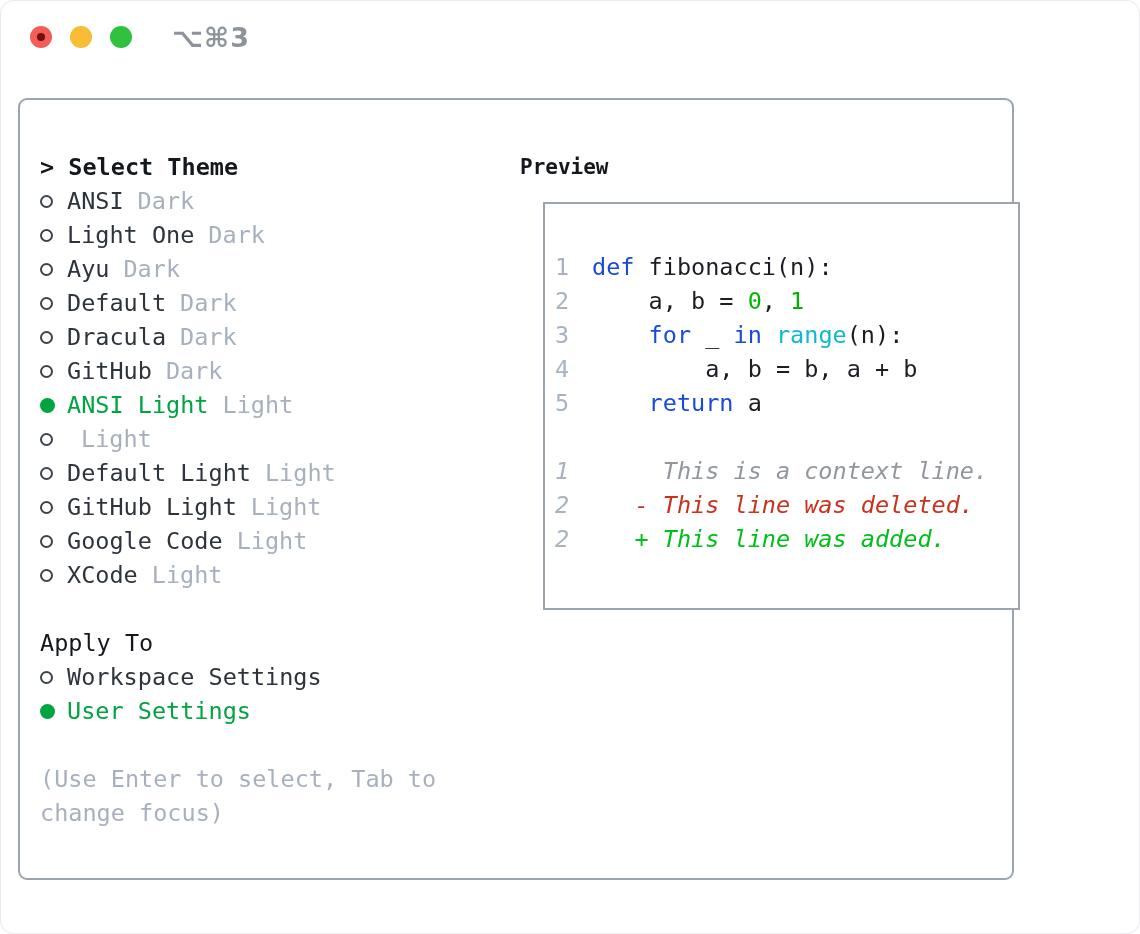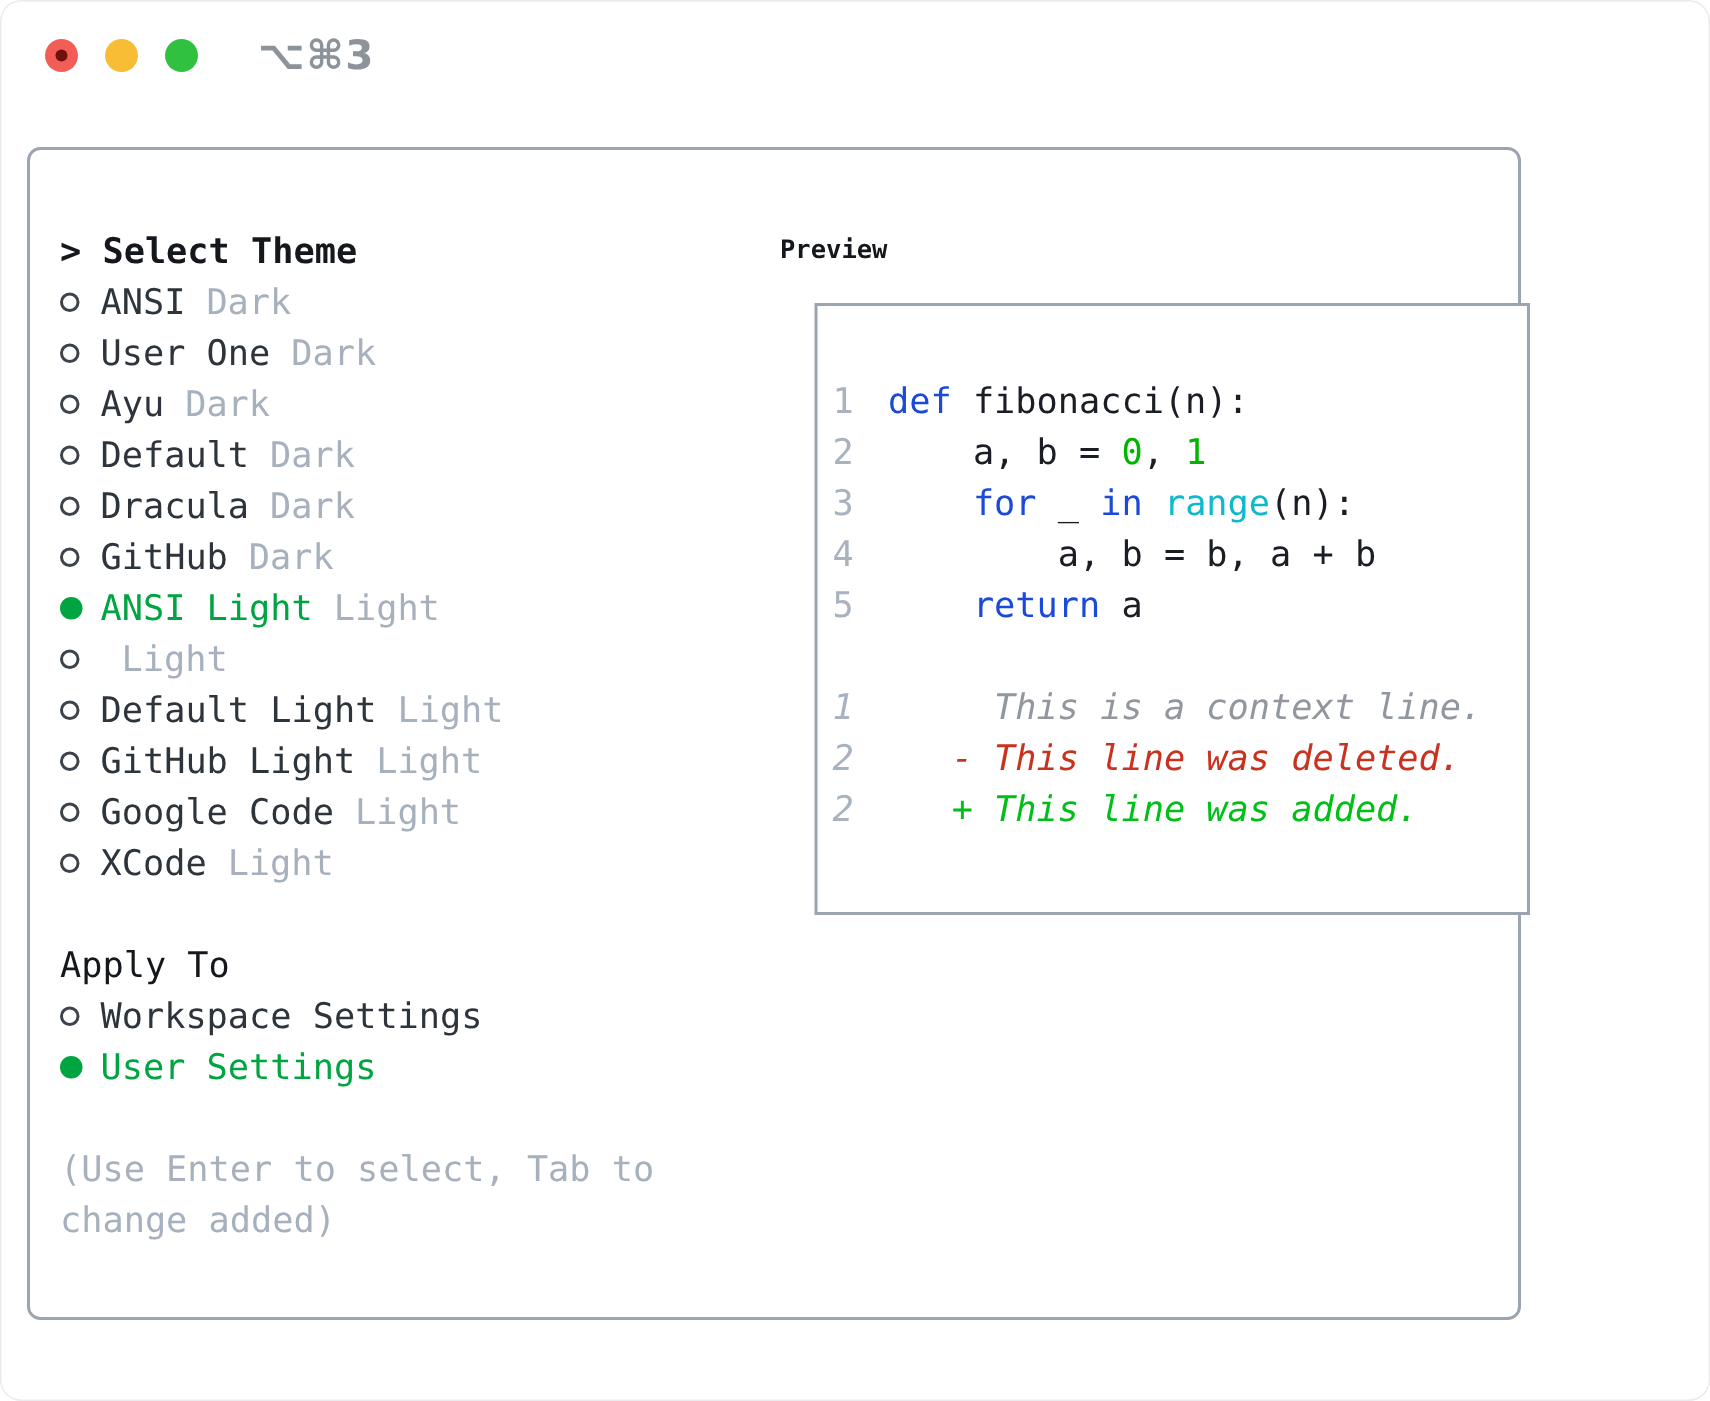--- a/index.html
+++ b/index.html
@@ -42,21 +42,21 @@
     flex:0 0 auto;margin-right:14px;background:transparent;}
   .radio.sel{width:15px;height:15px;border:none;background:var(--accent_green);margin-right:12px;}
   .nm{color:var(--text_dark);}
   .nm.selnm{color:var(--accent_green);}
   .variant{color:var(--muted_gray);margin-left:14px;}
   .apply-heading{margin-top:34px;height:34px;line-height:34px;
     font-size:23.5px;color:#14181d;}
   .help{margin-top:34px;width:410px;font-size:23.5px;line-height:34px;color:var(--muted_gray);}
   
   .right-col{position:absolute;left:500px;top:50px;}
-  .preview-heading{height:34px;line-height:34px;font-size:17px;font-weight:bold;color:#14181d;}
+  .preview-heading{height:34px;line-height:34px;font-size:21px;font-weight:bold;color:#14181d;}
   .preview-box{
     margin-left:23px;margin-top:18px;width:477px;height:408px;
     border:2px solid var(--border_gray);background:#fff;
     padding:46px 0 0 10px;overflow:hidden;
   }
   .cline{height:34px;line-height:34px;font-size:23.5px;white-space:pre;color:var(--code_dark);}
   .ln{display:inline-block;width:37px;color:var(--line_number_gray);}
   .c-kw{color:var(--keyword_blue);}
   .c-bi{color:var(--builtin_cyan);}
   .c-num{color:var(--number_green);}
@@ -79,38 +79,38 @@
     <span class="tl green"></span>
     <span class="shortcut">⌥⌘3</span>
   </div>
 
   <div class="panel">
 
     <div class="left-col">
       <div class="hrow"><span class="marker">&gt; </span><span>Select Theme</span></div>
       <div id="theme-list">
           <div class="row"><span class="radio"></span><span class="nm">ANSI</span><span class="variant">Dark</span></div>
-          <div class="row"><span class="radio"></span><span class="nm">User One</span><span class="variant">Dark</span></div>
+          <div class="row"><span class="radio"></span><span class="nm">Light One</span><span class="variant">Dark</span></div>
           <div class="row"><span class="radio"></span><span class="nm">Ayu</span><span class="variant">Dark</span></div>
           <div class="row"><span class="radio"></span><span class="nm">Default</span><span class="variant">Dark</span></div>
           <div class="row"><span class="radio"></span><span class="nm">Dracula</span><span class="variant">Dark</span></div>
           <div class="row"><span class="radio"></span><span class="nm">GitHub</span><span class="variant">Dark</span></div>
           <div class="row"><span class="radio sel"></span><span class="nm selnm">ANSI Light</span><span class="variant">Light</span></div>
           <div class="row"><span class="radio"></span><span class="variant">Light</span></div>
           <div class="row"><span class="radio"></span><span class="nm">Default Light</span><span class="variant">Light</span></div>
           <div class="row"><span class="radio"></span><span class="nm">GitHub Light</span><span class="variant">Light</span></div>
           <div class="row"><span class="radio"></span><span class="nm">Google Code</span><span class="variant">Light</span></div>
           <div class="row"><span class="radio"></span><span class="nm">XCode</span><span class="variant">Light</span></div>
         </div>
       <div class="apply-heading">Apply To</div>
       <div id="apply-list">
           <div class="row"><span class="radio"></span><span class="nm">Workspace Settings</span></div>
           <div class="row"><span class="radio sel"></span><span class="nm selnm">User Settings</span></div>
         </div>
-      <div class="help">(Use Enter to select, Tab to change added)</div>
+      <div class="help">(Use Enter to select, Tab to change focus)</div>
     </div>
 
     <div class="right-col">
       <div class="preview-heading">Preview</div>
       <div class="preview-box">
         <div id="code-lines">
             <div class="cline"><span class="ln">1</span><span class="c-kw">def</span><span class="c-pl"> fibonacci(n):</span></div>
             <div class="cline"><span class="ln">2</span><span class="c-pl">    a, b = </span><span class="c-num">0</span><span class="c-pl">, </span><span class="c-num">1</span></div>
             <div class="cline"><span class="ln">3</span><span class="c-pl">    </span><span class="c-kw">for</span><span class="c-pl"> _ </span><span class="c-kw">in</span><span class="c-pl"> </span><span class="c-bi">range</span><span class="c-pl">(n):</span></div>
             <div class="cline"><span class="ln">4</span><span class="c-pl">        a, b = b, a + b</span></div>

